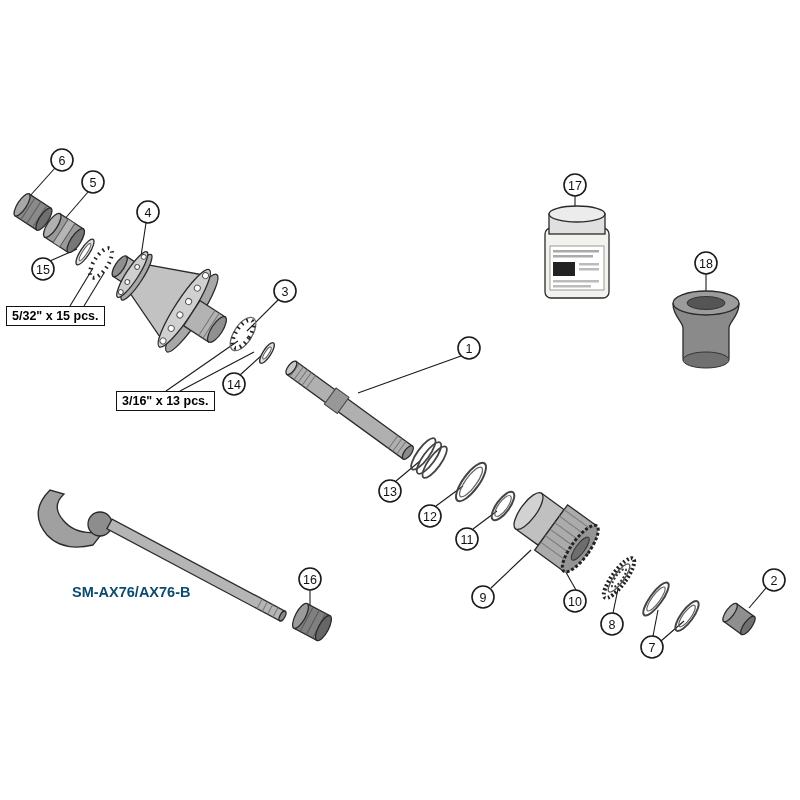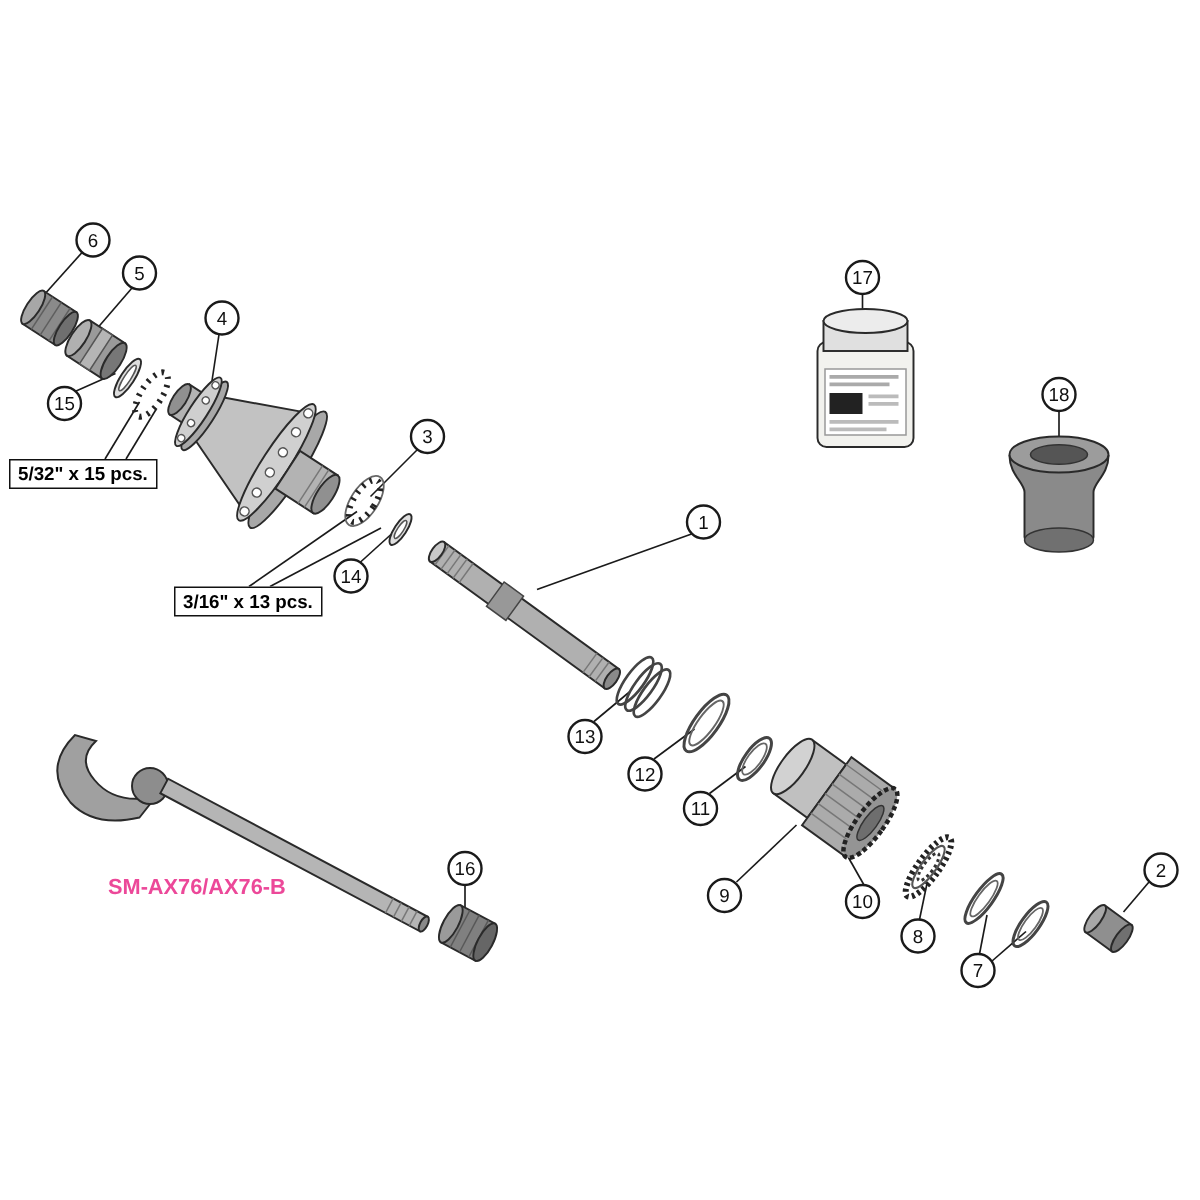--- a/index.html
+++ b/index.html
@@ -5,21 +5,21 @@
   html,body{margin:0;padding:0;background:#fff;}
   #stage{position:relative;width:800px;height:800px;background:#fff;overflow:hidden;
          font-family:"Liberation Sans",sans-serif;}
   #stage svg{position:absolute;left:0;top:0;}
   .callout circle{fill:#fff;stroke:#1a1a1a;stroke-width:1.6;}
   .callout text{font:12.5px "Liberation Sans",sans-serif;fill:#111;text-anchor:middle;}
   .leader{stroke:#1a1a1a;stroke-width:1.1;fill:none;}
   .outline{stroke:#2a2a2a;stroke-width:1.3;}
   .boxed-label{position:absolute;border:1.6px solid #111;background:#fff;color:#000;
                font:bold 12.5px "Liberation Sans",sans-serif;padding:2px 5px;white-space:nowrap;}
-  .plain-label{position:absolute;color:#ec4899;font:bold 14.5px "Liberation Sans",sans-serif;white-space:nowrap;}
+  .plain-label{position:absolute;color:#0c4a6e;font:bold 14.5px "Liberation Sans",sans-serif;white-space:nowrap;}
 </style>
 </head>
 <body>
 
 <div id="stage">
 
 <svg width="800" height="800" viewBox="0 0 800 800">
 
   <g class="leader">
     <line x1="55" y1="168" x2="29" y2="197"></line>

